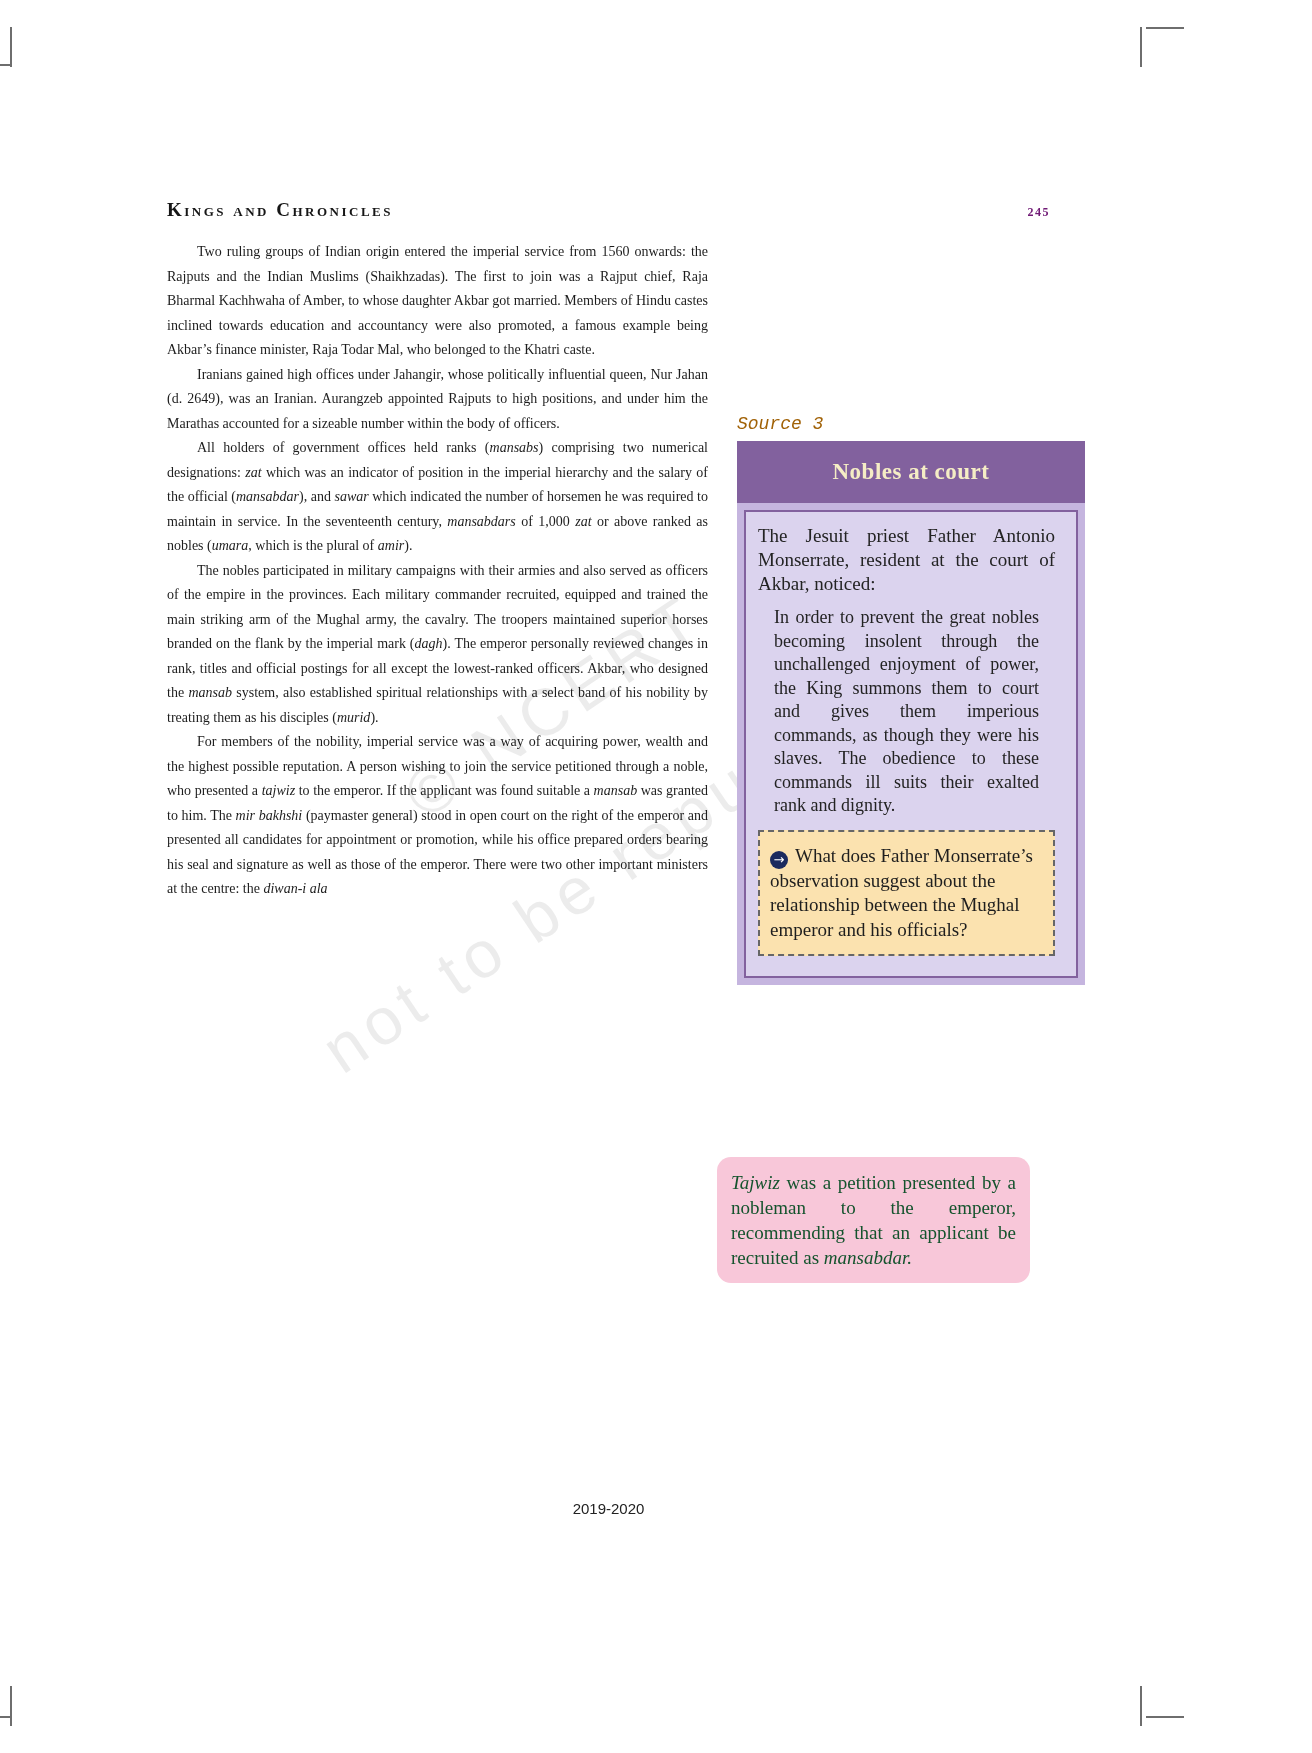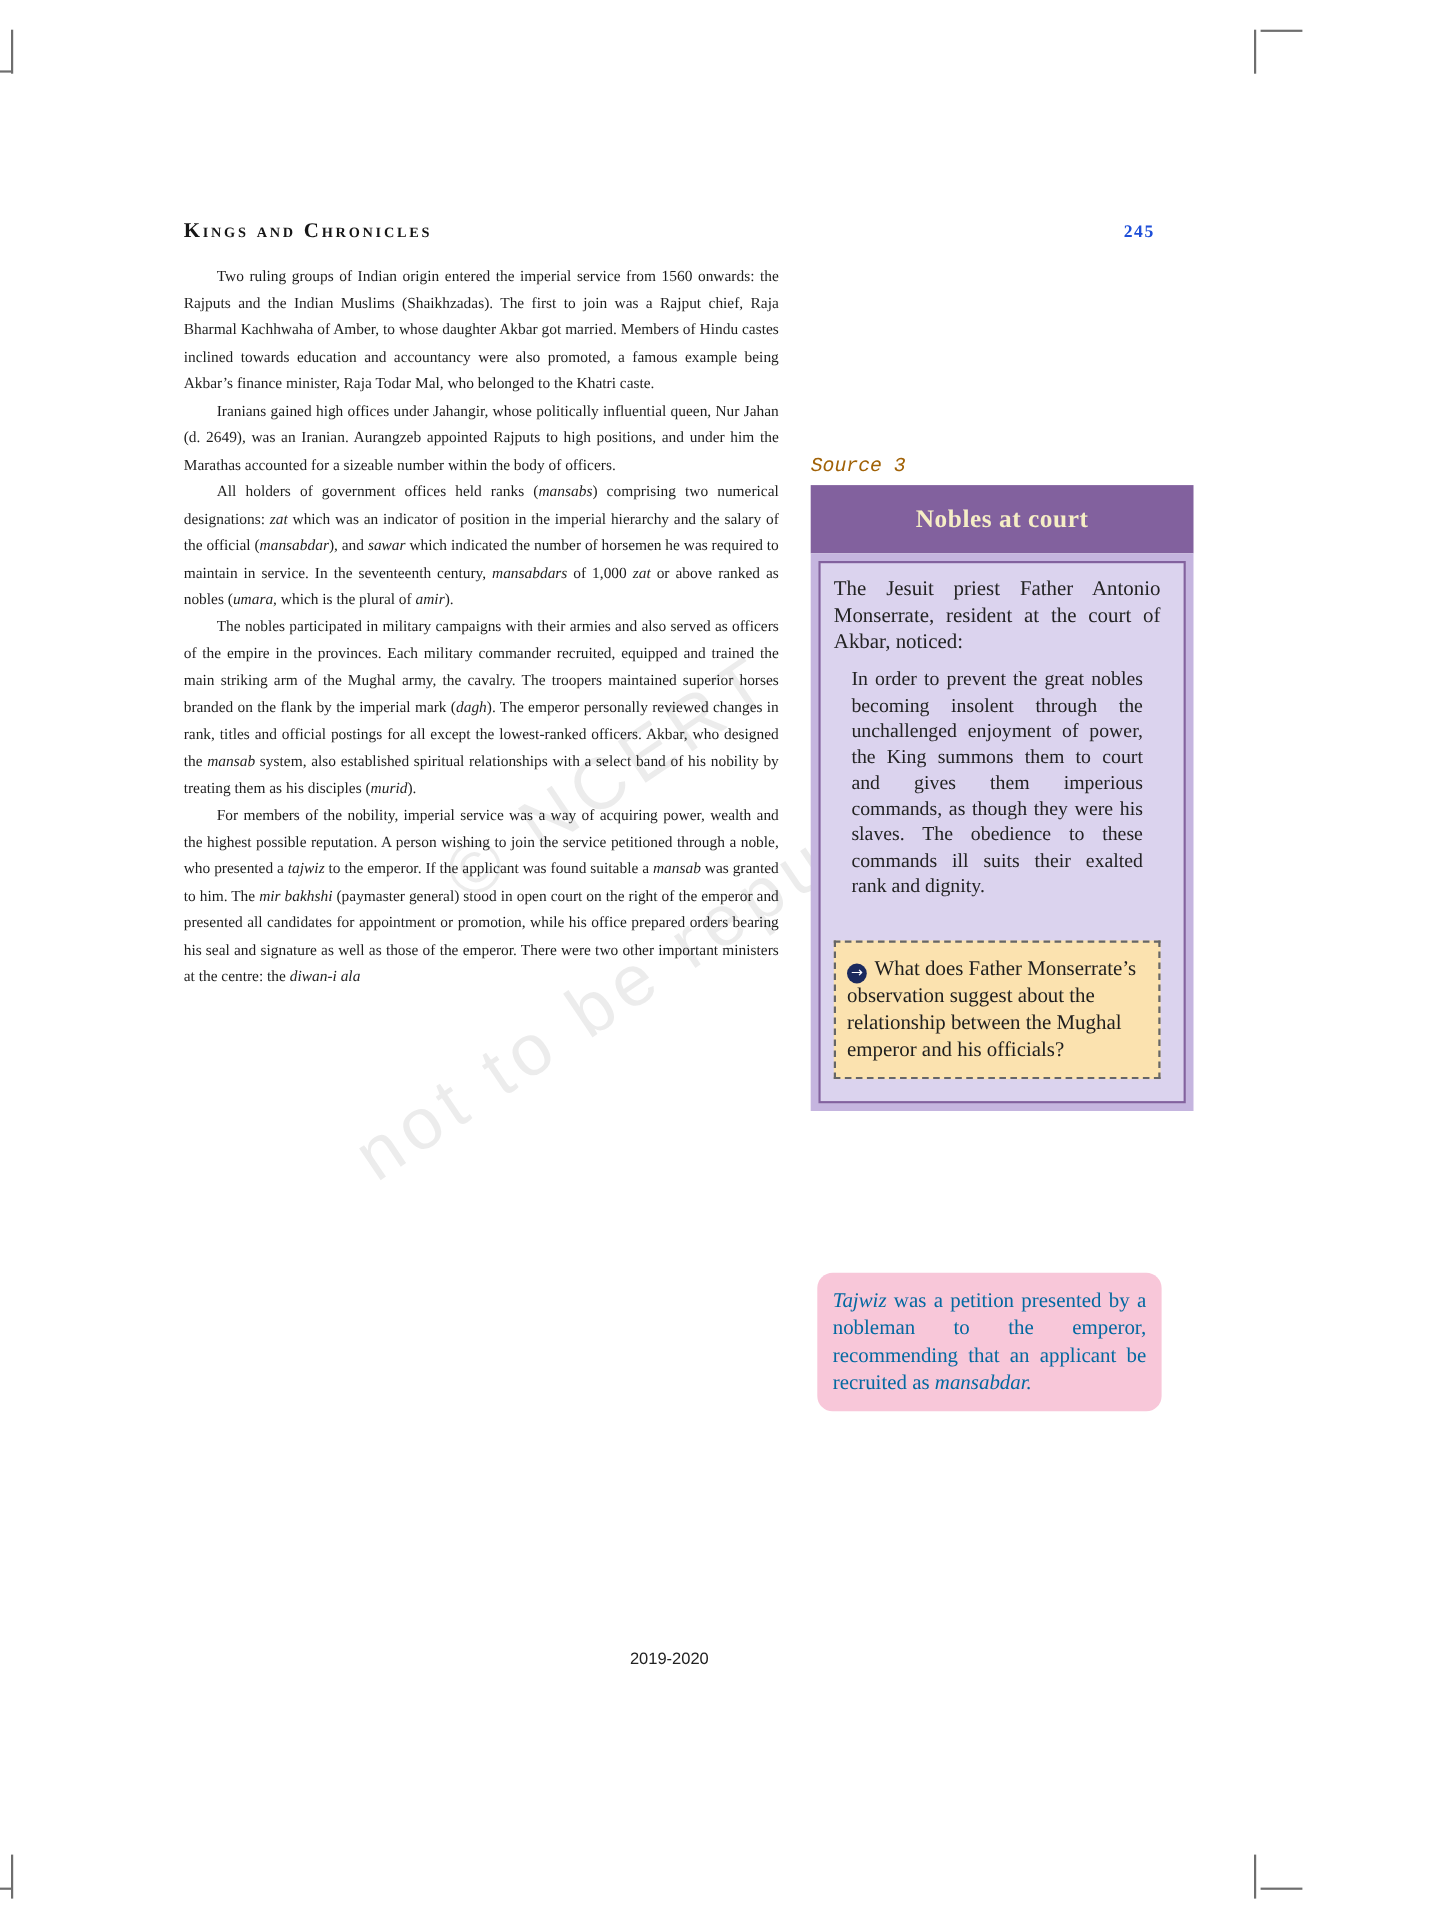--- a/index.html
+++ b/index.html
@@ -17,21 +17,21 @@
     transform:rotate(-34deg); text-align:center;
     color:rgba(45,45,45,0.09); font-size:66px; letter-spacing:7px; line-height:165px;
     font-family:"Liberation Sans",sans-serif; pointer-events:none; white-space:nowrap;
   }
 
   .running-head {
     position:absolute; left:167px; top:199px; width:883px;
     display:flex; justify-content:space-between; align-items:baseline;
   }
   .chapter-title { font-variant:small-caps; letter-spacing:2.5px; font-size:19px; font-weight:600; color:#161616; }
-  .page-number { font-size:16px; letter-spacing:1.5px; font-weight:600; color:#1d4ed8; }
+  .page-number { font-size:12px; letter-spacing:1.5px; font-weight:600; color:#701a75; }
 
   .text-column {
     position:absolute; left:167px; top:240px; width:541px;
     font-size:14px; line-height:24.5px; text-align:justify;
   }
   .text-column p { margin:0; text-indent:30px; }
   em { font-style:italic; }
 
   .source-label { position:absolute; left:737px; top:414px; font-style:italic; font-size:18px; color:#a16207;font-family:Liberation Mono, monospace; }
 
@@ -39,33 +39,33 @@
   .source-header {
     background:#82619e; text-align:center; padding:17px 8px;
   }
   .source-title { color:#f5edc5; font-size:23px; line-height:28px; font-weight:bold; letter-spacing:0.5px; }
   .source-body { background:#c5b5df; padding:7px; }
   .source-inner { background:#dbd3ee; border:2px solid #82619e; padding:12px 21px 20px 12px; }
   .source-intro { margin:0 0 10px 0; font-size:19px; line-height:24px; text-align:justify; color:#232323; }
   .source-quote { margin:0 16px 0 16px; font-size:18px; line-height:23.5px; text-align:justify; color:#232323; }
 
   .question-box {
-    margin-top:37px; background:#fbe2af; border:2px dashed #666;
+    margin-top:12px; background:#fbe2af; border:2px dashed #666;
     padding:12px 10px; font-size:19px; line-height:24.5px; color:#1e1e1e;
   }
   .q-icon {
     display:inline-block; width:18px; height:18px; background:#1b2a5e; border-radius:50%;
     color:#ffffff; text-align:center; line-height:18px; font-size:13px;
     font-family:"DejaVu Sans",sans-serif; vertical-align:-2px; margin-right:7px;
   }
 
   .definition-box {
-    position:absolute; left:743px; top:1157px; width:313px; box-sizing:border-box;
+    position:absolute; left:717px; top:1157px; width:313px; box-sizing:border-box;
     background:#f8c7d9; border-radius:14px; padding:13px 14px;
-    font-size:19px; line-height:25px; text-align:justify; color:#0369a1;
+    font-size:19px; line-height:25px; text-align:justify; color:#14532d;
   }
   .definition-box p { margin:0; }
 
   .page-footer {
     position:absolute; left:167px; top:1500px; width:883px; text-align:center;
     font-family:"Liberation Sans",sans-serif; font-size:15px; color:#222;
   }
 </style>
 </head>
 <body>

